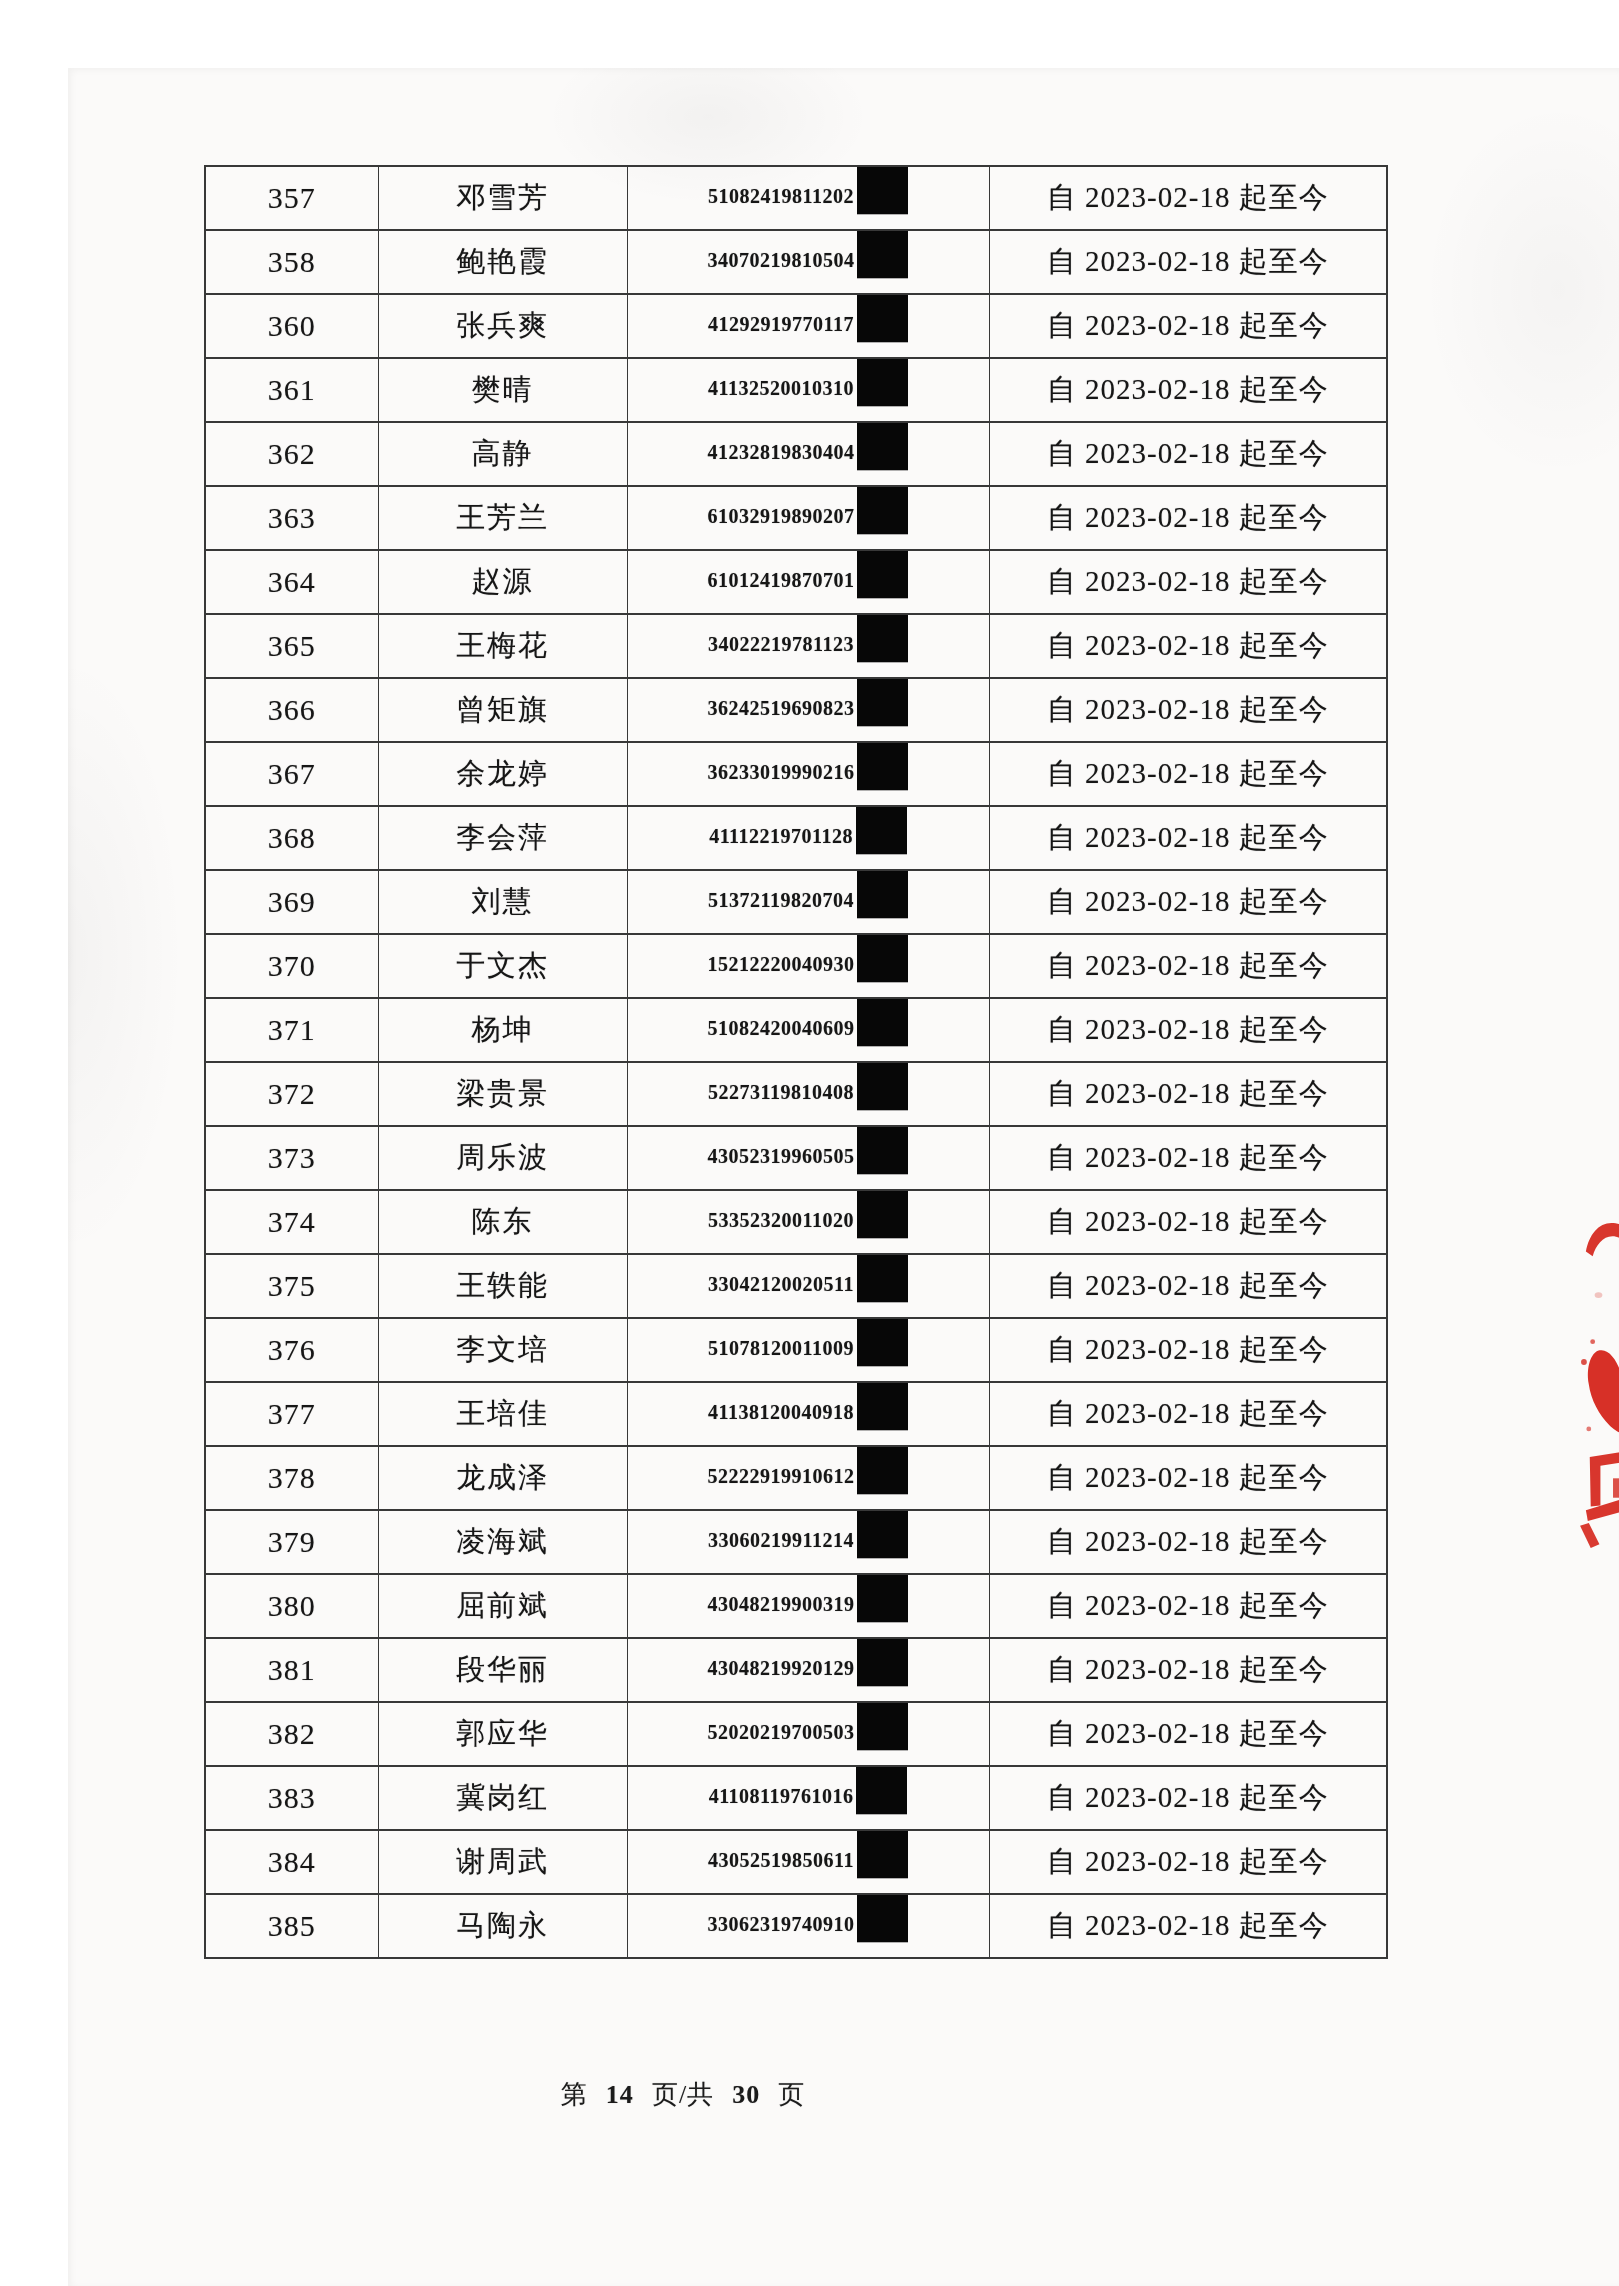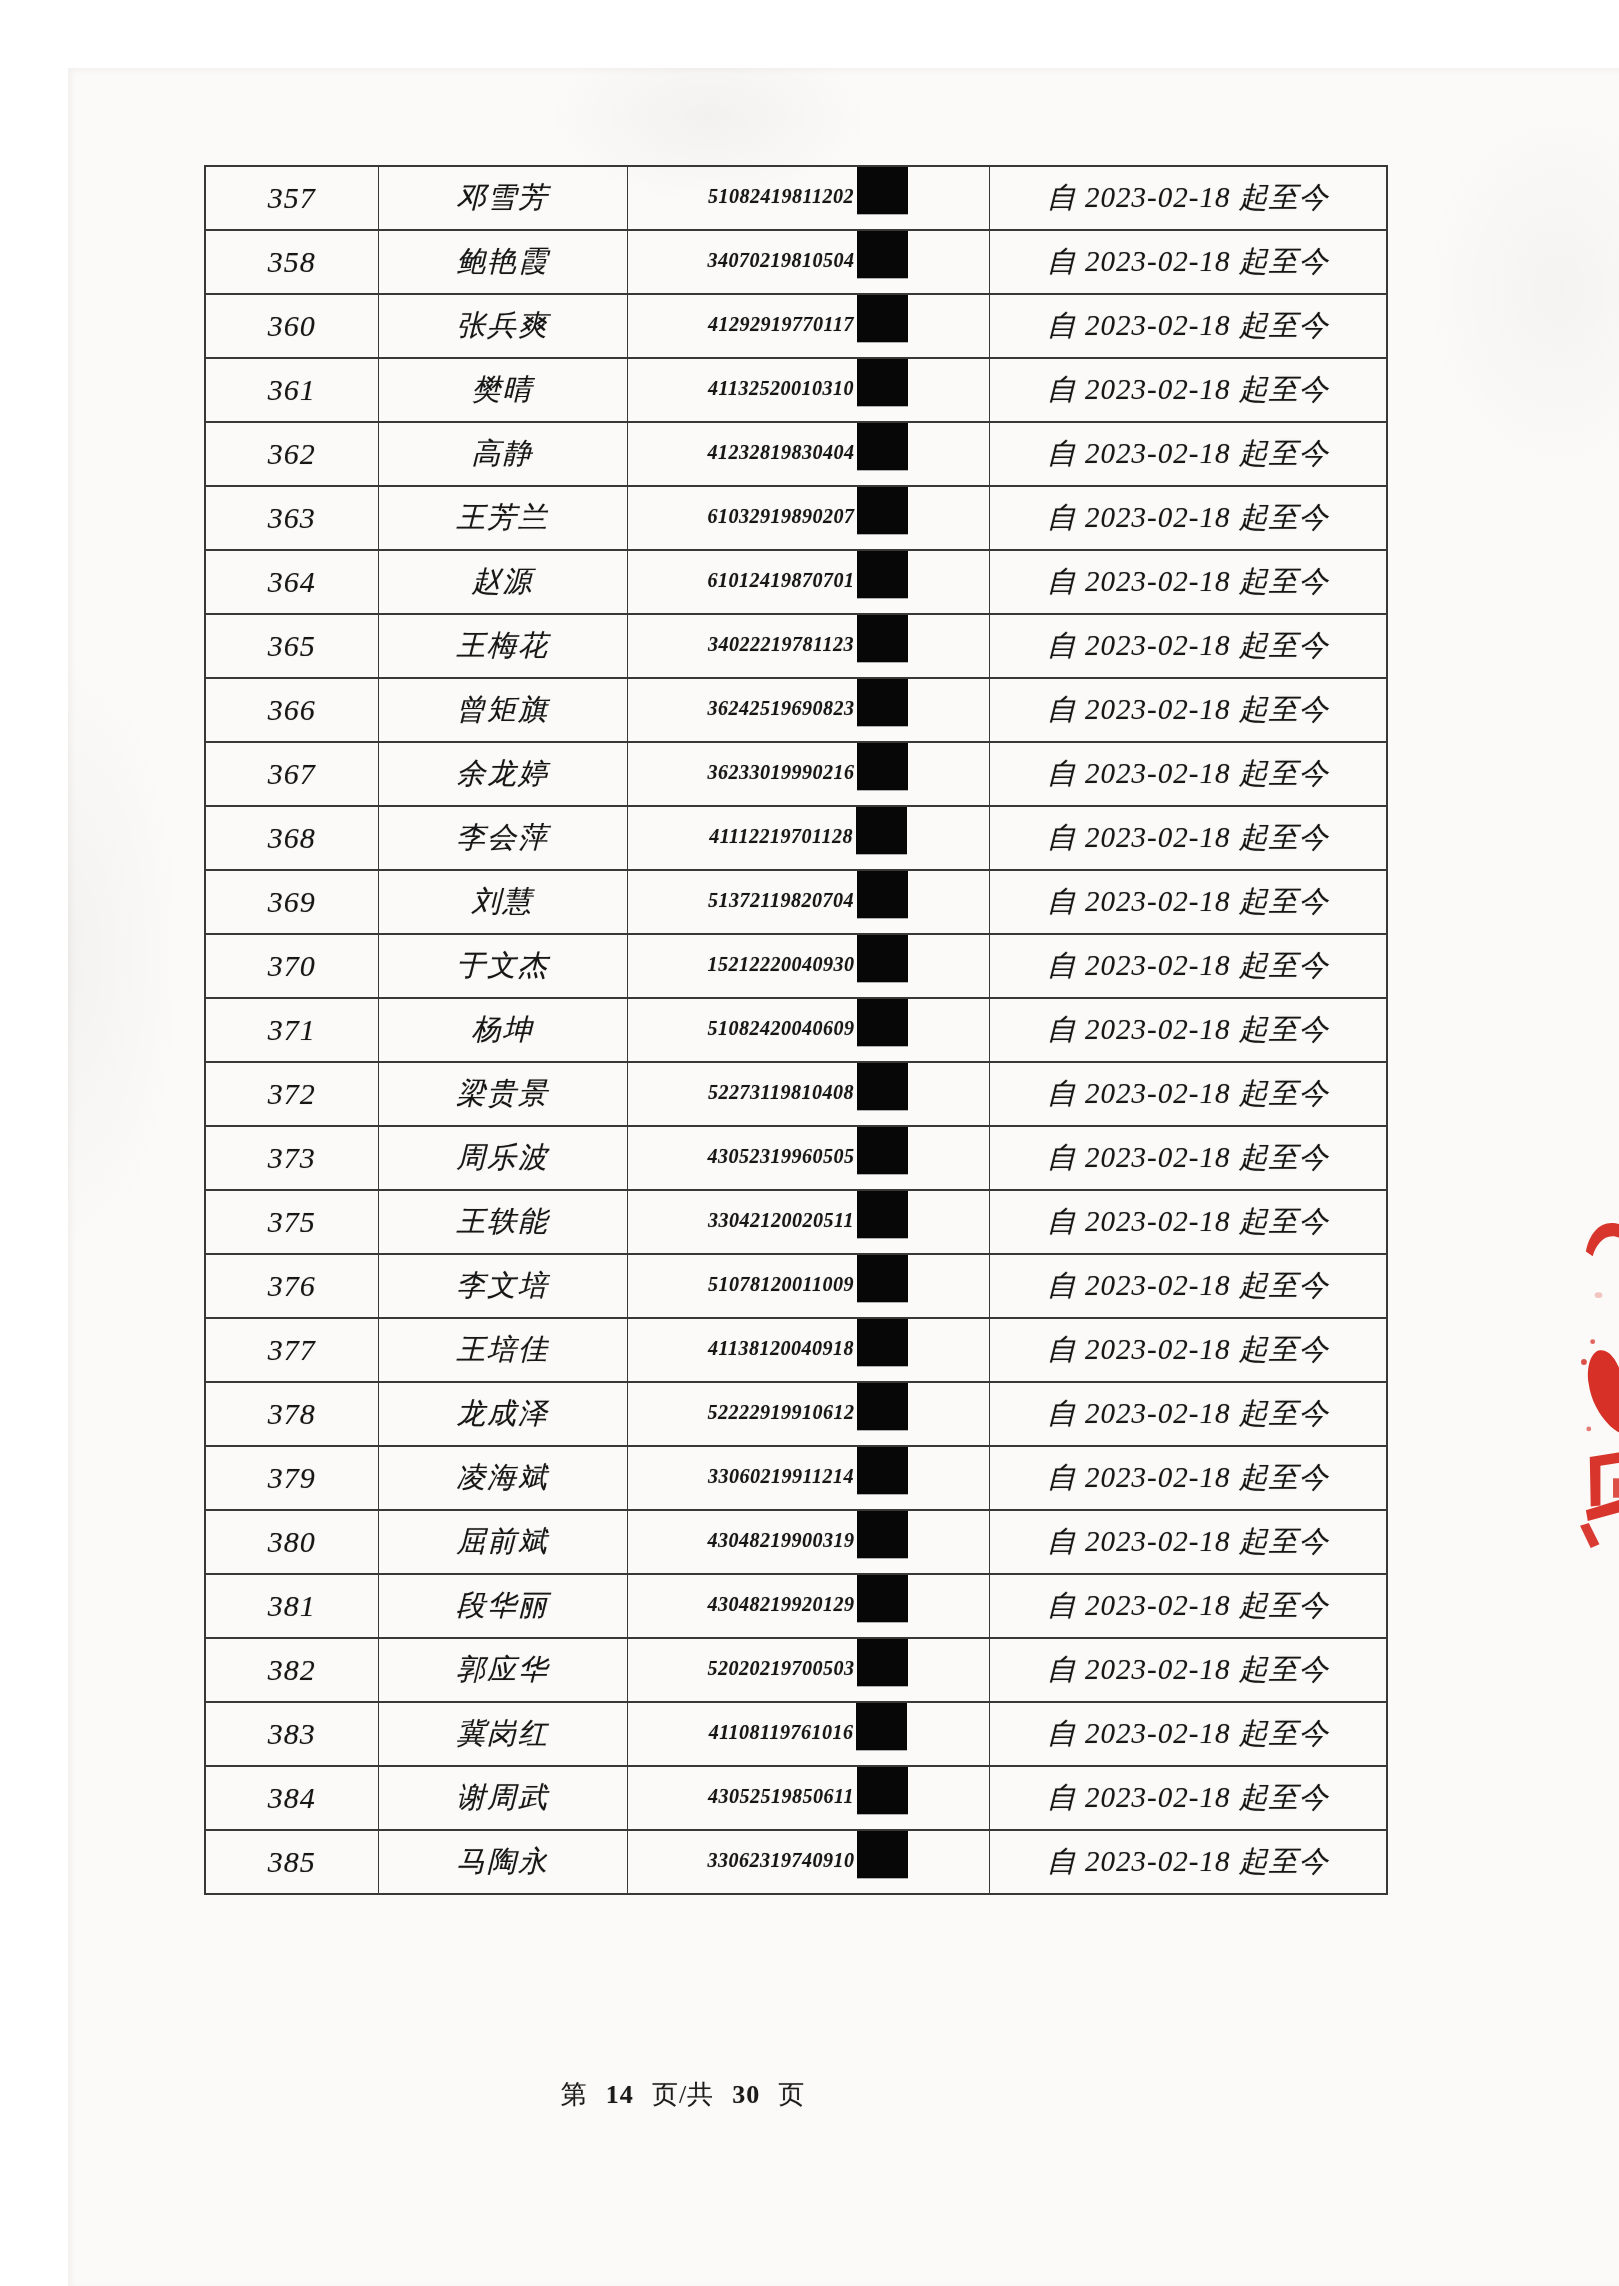--- a/index.html
+++ b/index.html
@@ -19,21 +19,20 @@
       radial-gradient(194px 272px at 96% 10%, rgba(0,0,0,0.028), transparent 70%),
       radial-gradient(155px 408px at 0% 40%, rgba(0,0,0,0.03), transparent 75%),
       #fbfaf9;
     box-shadow:inset 2.9px 1.9px 7.8px rgba(0,0,0,0.045);
   }
   table.roster{
     position:absolute;left:204px;top:165px;
     width:1182px;
     border-collapse:collapse;
     table-layout:fixed;
-    font-style:italic;
   }
   table.roster,table.roster td{
     border:1.9px solid #383838;
   }
   table.roster{border-width:2.9px;}
   table.roster td{
     border-top-width:2.9px;border-bottom-width:2.9px;
     height:62px;
     padding:0;
     text-align:center;
@@ -188,20 +187,26 @@
     <td class="c-period">自 2023-02-18 起至今</td>
   </tr>
 
   <tr>
     <td class="c-no">373</td>
     <td class="c-name">周乐波</td>
     <td class="c-id"><span>43052319960505</span><span class="redact"></span></td>
     <td class="c-period">自 2023-02-18 起至今</td>
   </tr>
 
+  <tr>
+    <td class="c-no">374</td>
+    <td class="c-name">陈东</td>
+    <td class="c-id"><span>53352320011020</span><span class="redact"></span></td>
+    <td class="c-period">自 2023-02-18 起至今</td>
+  </tr>
 
   <tr>
     <td class="c-no">375</td>
     <td class="c-name">王轶能</td>
     <td class="c-id"><span>33042120020511</span><span class="redact"></span></td>
     <td class="c-period">自 2023-02-18 起至今</td>
   </tr>
 
   <tr>
     <td class="c-no">376</td>

